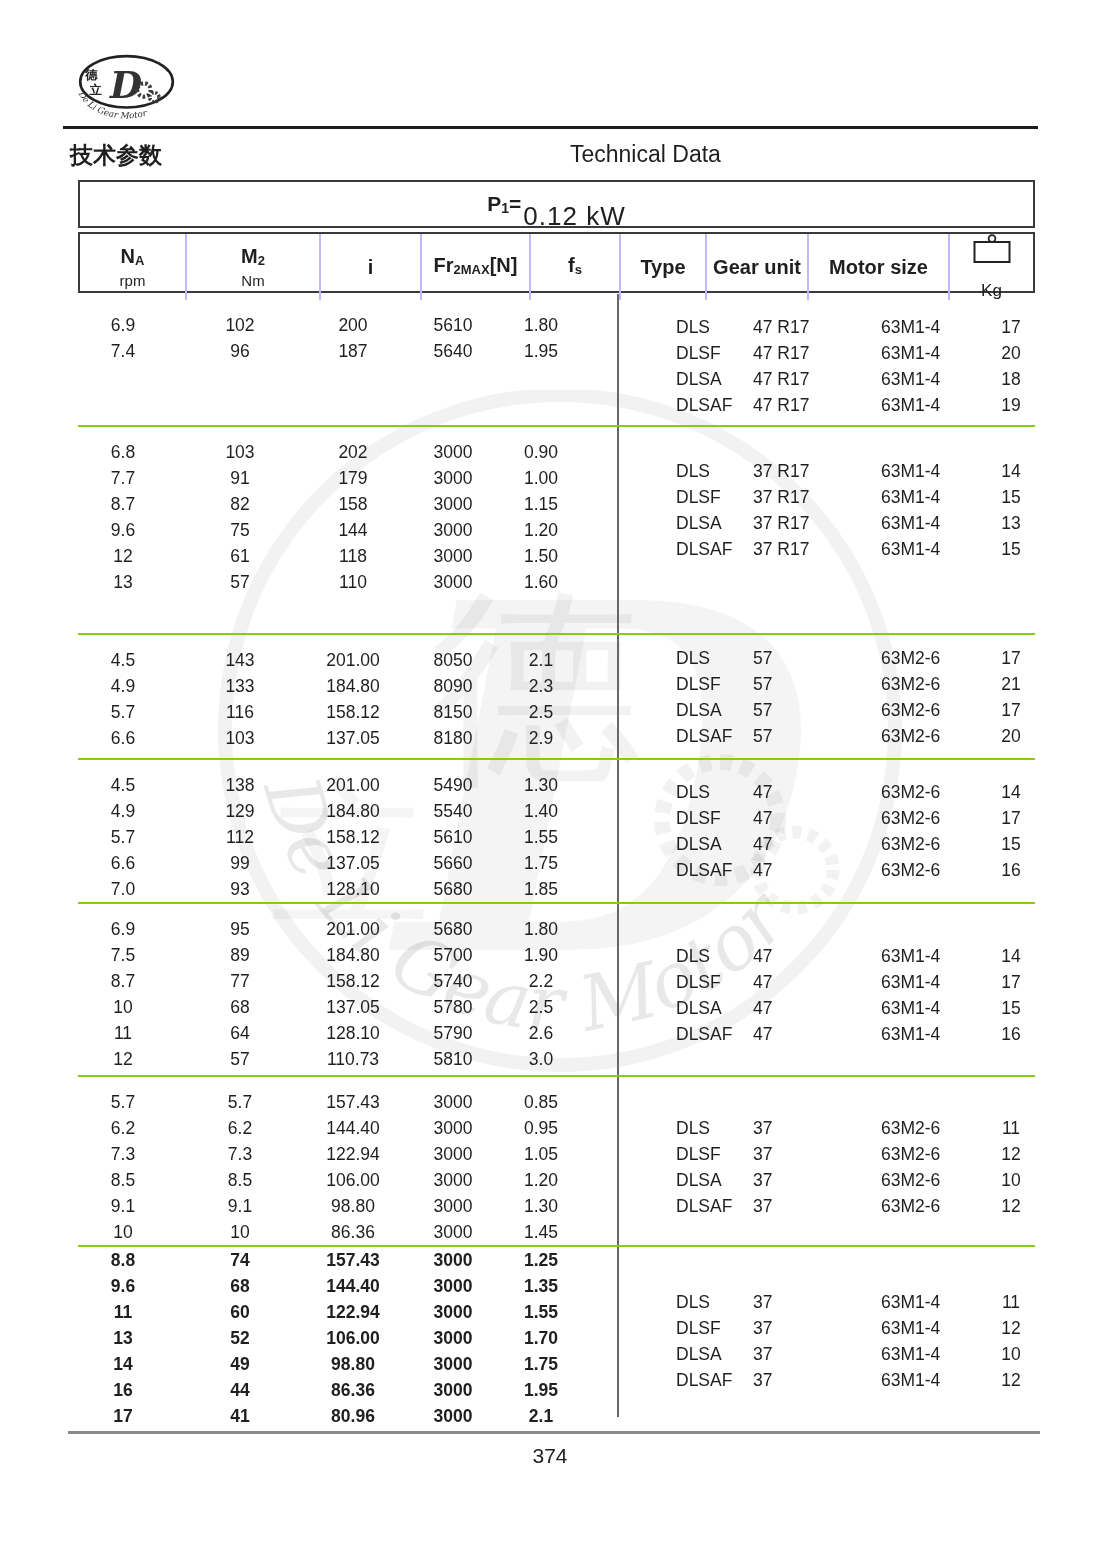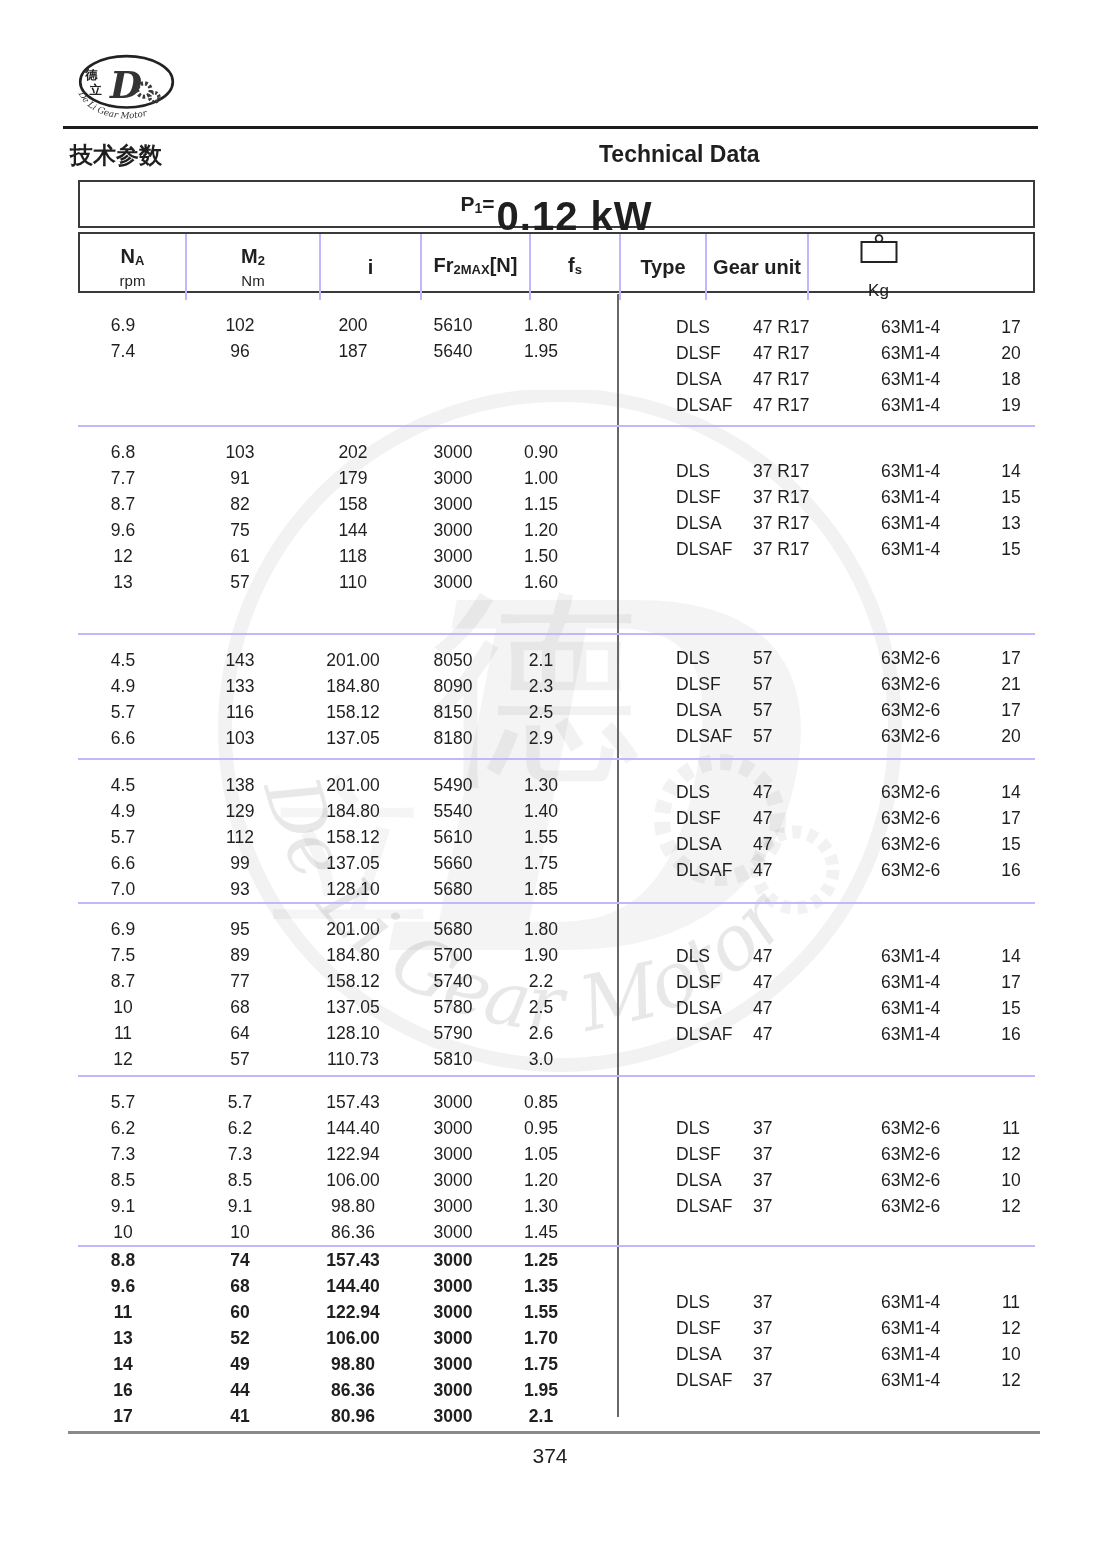--- a/index.html
+++ b/index.html
@@ -11,46 +11,46 @@
   
   .watermark{position:absolute; left:130px; top:390px; width:860px; height:760px; pointer-events:none;}
   
   .logo{position:absolute; left:72px; top:54px; width:108px; height:72px;}
   .brand{
     position:absolute; left:192px; top:60px; font-family:"DejaVu Serif", serif;
     font-size:46px; font-weight:bold; letter-spacing:22px; color:#151515;
   }
   .rule{position:absolute; left:63px; top:126px; width:975px; height:3px; background:#1c1c1c;}
   .sec-cn{position:absolute; left:70px;  top:140px; font-size:23px; font-weight:bold;}
-  .sec-en{position:absolute; left:599px; top:141px; font-size:23px; font-weight:bold;}
+  .sec-en{position:absolute; left:570px; top:141px; font-size:23px; font-weight:normal;}
   
   .power-box{
     position:absolute; left:78px; top:180px; width:957px; height:48px; box-sizing:border-box;
     border:2px solid #3a3a3a; display:flex; align-items:center; justify-content:center;
   }
   .power-box .p{font-size:21px; font-weight:bold;}
   .power-box .psub{font-size:14px; font-weight:bold; position:relative; top:4px;}
-  .power-box .pval{font-size:40px; font-weight:bold; letter-spacing:1px; margin-left:2px;margin-top:25px;}
+  .power-box .pval{font-size:26px; font-weight:normal; letter-spacing:1px; margin-left:2px;margin-top:25px;}
   
   .thead{
     position:absolute; left:78px; top:232px; width:957px; height:61px; box-sizing:border-box;
     border:2px solid #3a3a3a; display:grid;
     grid-template-columns:105px 134px 101px 109px 90px 86px 102px 141px auto;
   }
   .th{box-sizing:border-box; display:flex; flex-direction:column; align-items:center; justify-content:center;}
   .th + .th{border-left:2px solid #c4b5fd;}
   .h-main{font-size:20px; font-weight:bold; line-height:22px;}
   .h-sub{font-size:13px; font-weight:bold; vertical-align:-2px;}
   .h-unit{font-size:15px; line-height:17px;}
   .kg-cell{justify-content:center; gap:18px;}
   .kg-label{font-size:17px; line-height:18px;}
   
   .tbody{position:absolute; left:78px; top:294px; width:957px;}
   .group{position:relative; box-sizing:border-box; width:957px;}
-  .group.sep{border-bottom:2px solid #c4b5fd;}
+  .group.sep{border-bottom:2px solid #84cc16;}
   .vline{position:absolute; left:539px; top:0; bottom:0; width:2px; background:#686868;}
   .left-grid{
     box-sizing:border-box; width:539px;
     display:grid; grid-template-columns:90px 144px 82px 118px 58px;
   }
   .right-grid{
     position:absolute; left:541px; box-sizing:border-box;
     display:grid; grid-template-columns:77px 128px 100px 60px; padding-left:57px;
   }
   .cell{height:26px; line-height:26px; font-size:17.5px; white-space:nowrap;}
@@ -123,20 +123,23 @@
       <div class="h-main"><span>Fr</span><span class="h-sub">2MAX</span><span>[N]</span></div>
     </div>
     <div class="th">
       <div class="h-main"><span>f</span><span class="h-sub">s</span></div>
     </div>
     <div class="th">
       <div class="h-main">Type</div>
     </div>
     <div class="th">
       <div class="h-main">Gear unit</div>
+    </div>
+    <div class="th">
+      <div class="h-main">Motor size</div>
     </div>
     <div class="th kg-cell">
       <svg width="42" height="30" viewBox="0 0 42 30">
         <circle cx="21" cy="4.5" r="3.4" fill="none" stroke="#222" stroke-width="1.8"></circle>
         <rect x="3.5" y="8" width="35" height="20" fill="none" stroke="#222" stroke-width="2"></rect>
       </svg>
       <div class="kg-label">Kg</div>
     </div>
   </div>
 

